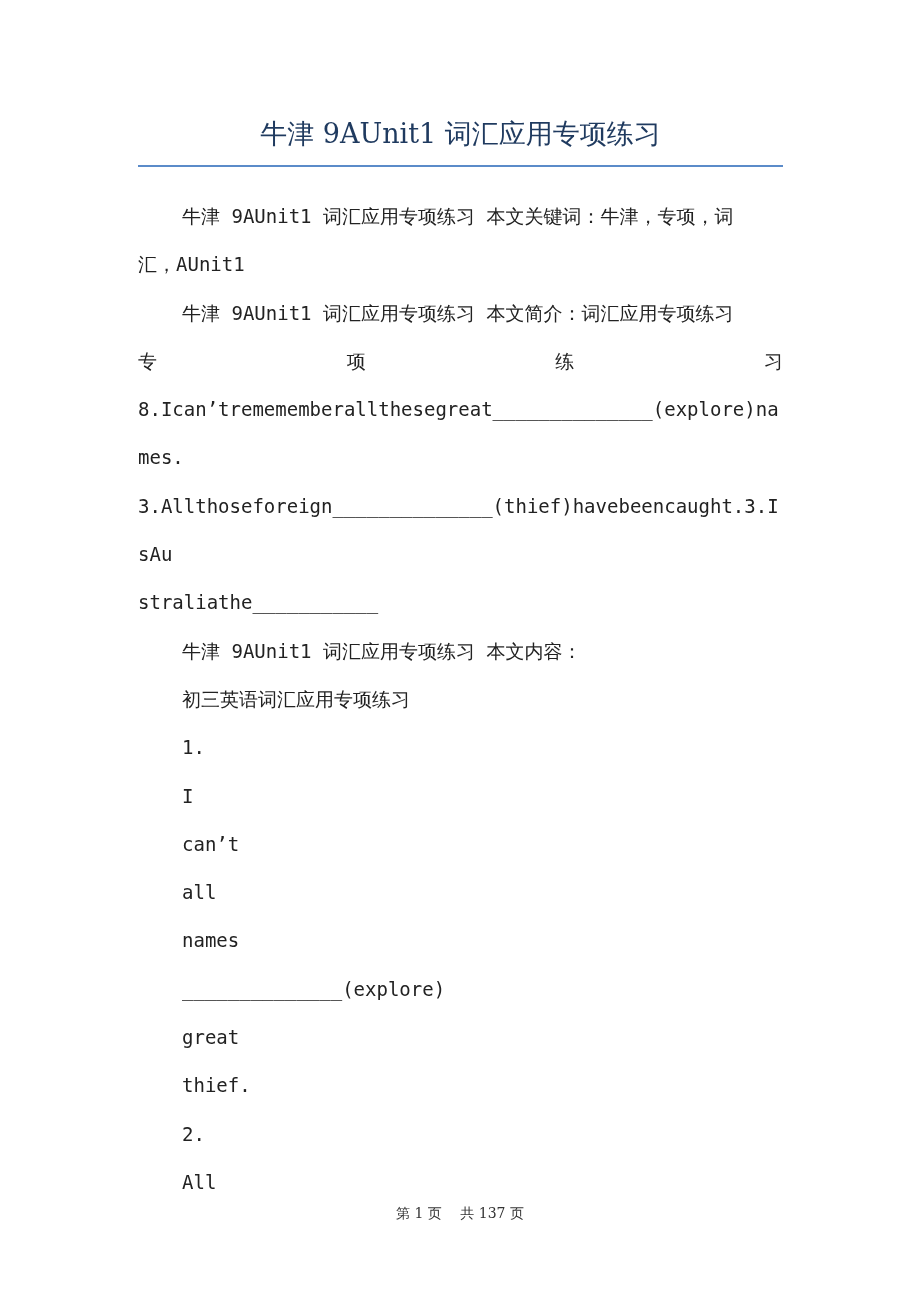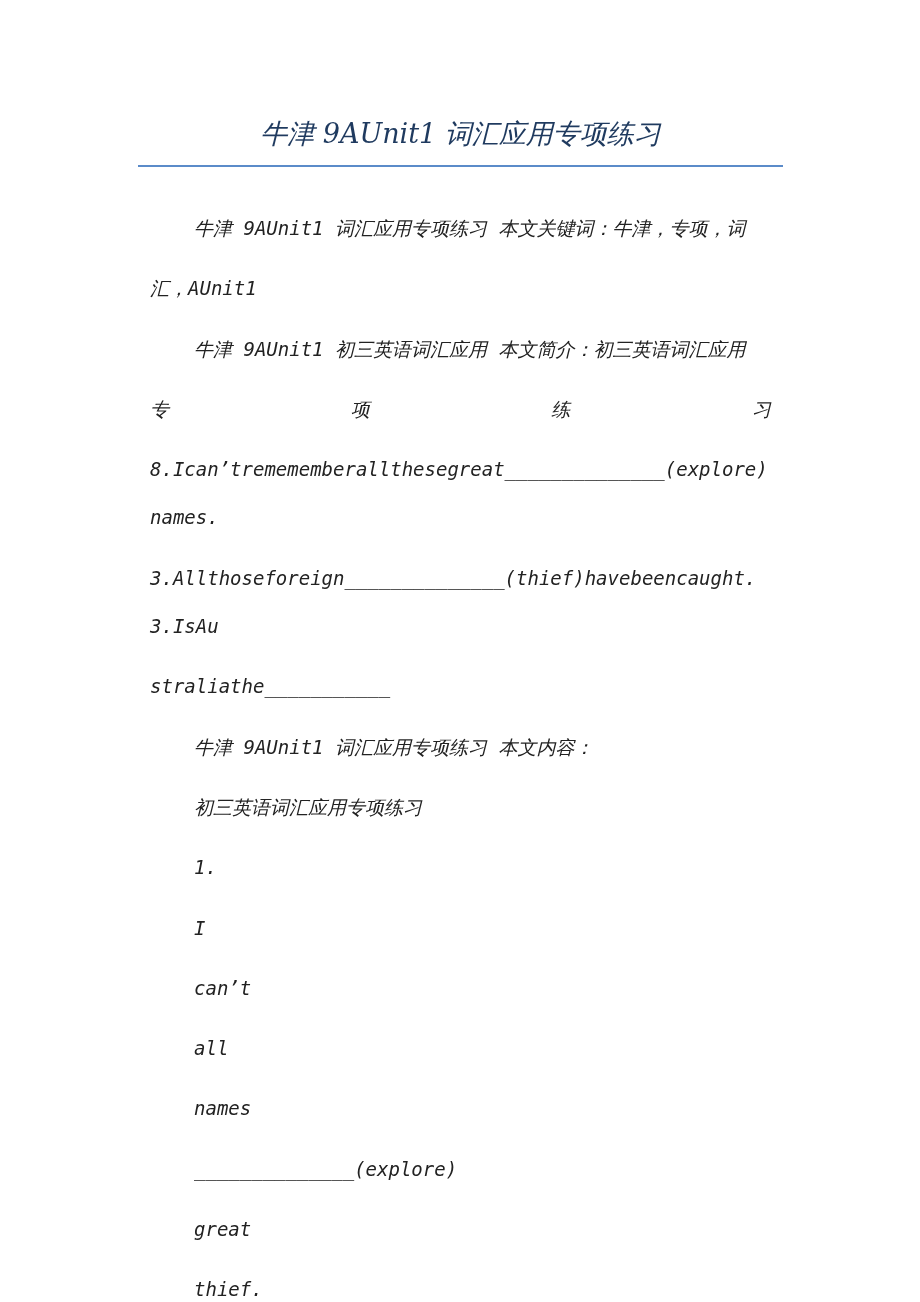--- a/index.html
+++ b/index.html
@@ -1,50 +1,50 @@
 <!DOCTYPE html>
 <html><head>
 <meta charset="utf-8">
 <style>
   html, body { margin: 0; padding: 0; background: #ffffff; }
   body { width: 920px; height: 1302px; position: relative; overflow: hidden; }
-  .page { position: absolute; left: 0; top: 0; width: 920px; height: 1045px; background: #fff; font-style: italic; }
+  .page { position: absolute; left: 0; top: 0; width: 920px; height: 1045px; background: #fff; }
   .title {
     position: absolute; left: 138px; width: 645px; top: 112px;
     text-align: center; font-family: "DejaVu Serif", serif; font-size: 27px;
     color: #1f3a5f; letter-spacing: 0px; line-height: 44px;
   }
   .title-rule {
     position: absolute; left: 138px; width: 645px; top: 165px; height: 0;
     border-top: 2px solid #5b8bc9;
   }
   .body {
     position: absolute; left: 138px; width: 645px; top: 192px;
     font-family: "DejaVu Sans Mono", monospace; font-size: 19px; color: #222;
     line-height: 48.3px;
   }
-  .p { margin: 12px; white-space: pre-wrap; word-break: break-all; }
+  .p { margin: 0; white-space: pre-wrap; word-break: break-all; }
   .indent { text-indent: 44px; }
   .justify-line { display: flex; justify-content: space-between; }
   .footer {
     position: absolute; left: 0; width: 920px; top: 1205px; text-align: center;
     font-family: "DejaVu Serif", serif; font-size: 14px; color: #333;
   }
 </style>
 </head>
 <body>
 
 <div class="page">
   <div class="title">牛津 9AUnit1 词汇应用专项练习</div>
   <div class="title-rule"></div>
 
   <div class="body">
     <p class="p indent">牛津 9AUnit1 词汇应用专项练习 本文关键词：牛津，专项，词</p>
     <p class="p">汇，AUnit1</p>
-    <p class="p indent">牛津 9AUnit1 初三英语词汇应用 本文简介：初三英语词汇应用</p>
+    <p class="p indent">牛津 9AUnit1 词汇应用专项练习 本文简介：词汇应用专项练习</p>
     <div class="p justify-line">
       <span>专</span>
       <span>项</span>
       <span>练</span>
       <span>习</span>
     </div>
     <p class="p">8.Ican’tremememberallthesegreat______________(explore)names.</p>
     <p class="p">3.Allthoseforeign______________(thief)havebeencaught.3.IsAu</p>
     <p class="p">straliathe___________</p>
     <p class="p indent">牛津 9AUnit1 词汇应用专项练习 本文内容：</p>
@@ -54,13 +54,14 @@
     <p class="p indent">can’t</p>
     <p class="p indent">all</p>
     <p class="p indent">names</p>
     <p class="p indent">______________(explore)</p>
     <p class="p indent">great</p>
     <p class="p indent">thief.</p>
     <p class="p indent">2.</p>
     <p class="p indent">All</p>
   </div>
 
+  <div class="footer">第 1 页　 共 137 页</div>
 </div>
 
 </body></html>

